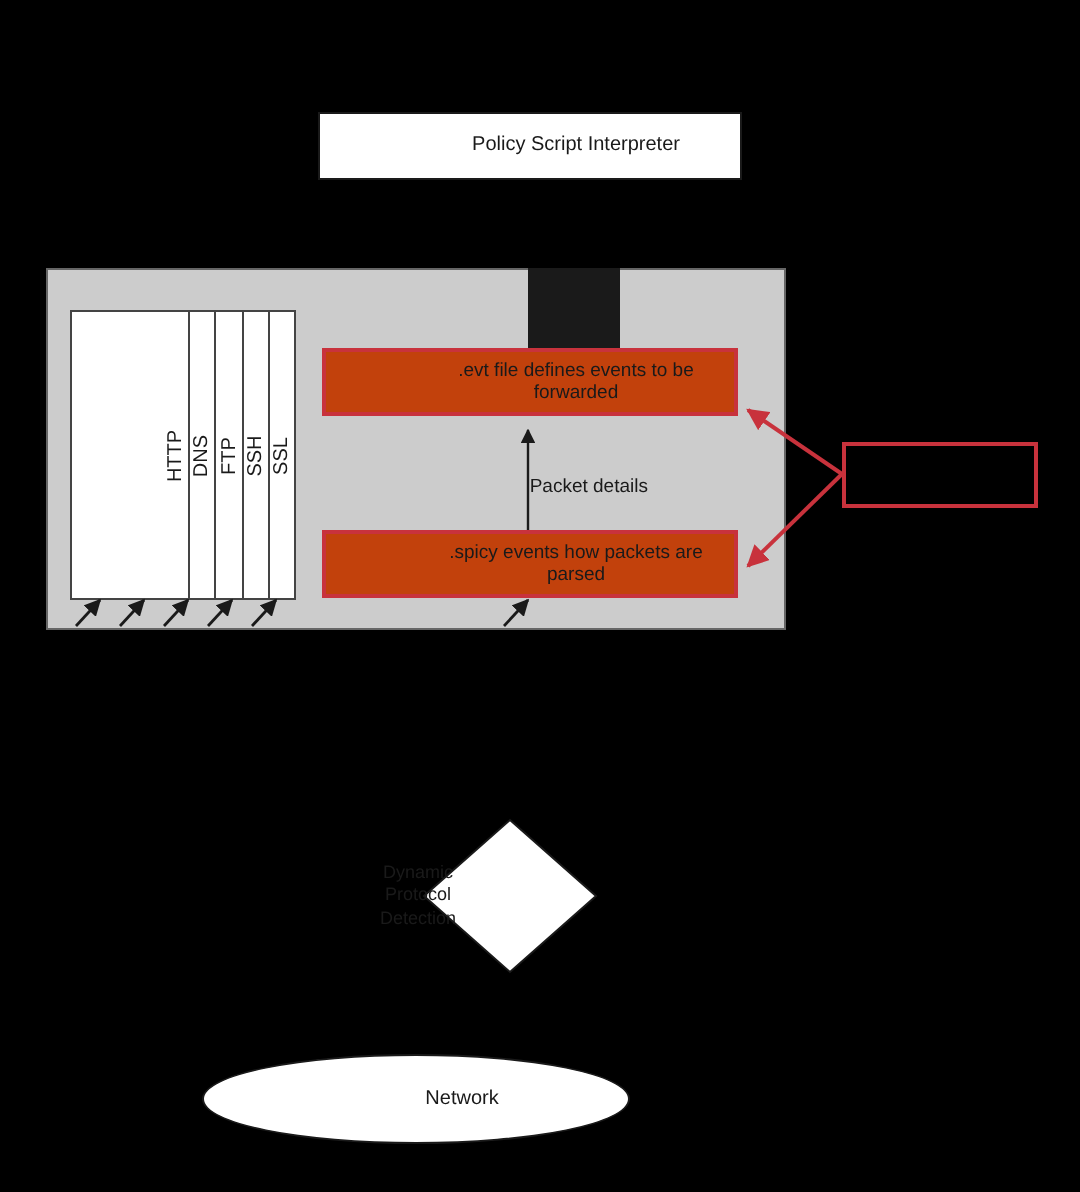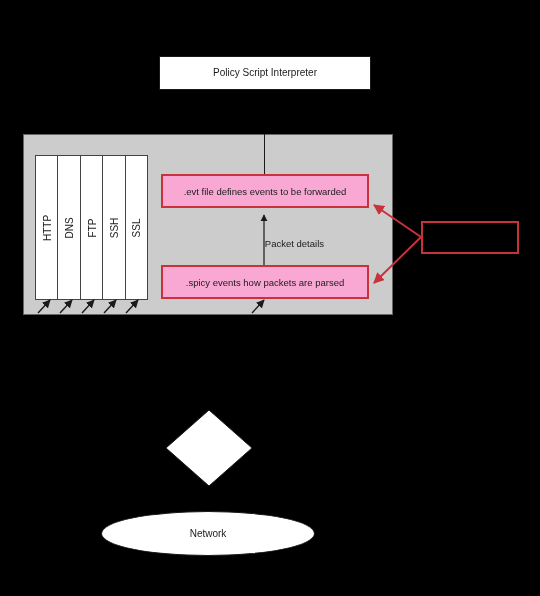--- a/index.html
+++ b/index.html
@@ -8,21 +8,21 @@
     background: #000000;
   }
   #canvas {
     position: relative;
     width: 540px;
     height: 596px;
     background: #000000;
     font-family: "Liberation Sans", sans-serif;
     overflow: hidden;
   }
-  .abs { position: absolute; box-sizing: border-box; }
+  .abs { position: absolute; box-sizing: border-box; padding-left: 46px; }
 
   
   .node-white {
     background: #ffffff;
     border: 1px solid #1a1a1a;
     display: flex;
     align-items: center;
     justify-content: center;
     color: #1a1a1a;
     font-size: 10px;
@@ -55,21 +55,21 @@
     top: 50%;
     transform: translate(-50%, -50%) rotate(-90deg);
     transform-origin: center center;
     white-space: nowrap;
     font-size: 10px;
     color: #1a1a1a;
   }
 
   
   .node-red {
-    background: #f9a8d4;
+    background: #c2410c;
     border: 2px solid #c8323c;
     display: flex;
     align-items: center;
     justify-content: center;
     color: #1a1a1a;
     font-size: 9.5px;
     text-align: center;
   }
   .node-red-empty {
     background: transparent;
@@ -161,23 +161,28 @@
   </div>
 
   <div class="abs node-red-empty" style="left:421px; top:221px; width:98px; height:33px;">
     <span class="abs label-plain" style="left:0; right:0; top:50%; transform:translateY(-50%); color:#ffffff;"></span>
   </div>
 
   <div class="abs diamond-wrap" style="left:165px; top:409px; width:88px; height:78px;">
     <svg width="88" height="78" viewBox="0 0 88 78">
       <polygon points="44,1 87,39 44,77 1,39" fill="#ffffff" stroke="#1a1a1a" stroke-width="1"></polygon>
     </svg>
-  </div>
-
-  <div class="abs ellipse" style="left:101px; top:511px; width:214px; height:45px;">
+    <div class="diamond-text">
+      <div>Dynamic</div>
+      <div>Protocol</div>
+      <div>Detection</div>
+    </div>
+  </div>
+
+  <div class="abs ellipse" style="left:101px; top:527px; width:214px; height:45px;">
     <span>Network</span>
   </div>
 
   <svg class="overlay">
     <defs>
       <marker id="arrow-black" viewBox="0 0 10 10" refX="9" refY="5" markerWidth="6" markerHeight="6" orient="auto-start-reverse">
         <path d="M 0 0 L 10 5 L 0 10 z" fill="#1a1a1a"></path>
       </marker>
       <marker id="arrow-red" viewBox="0 0 10 10" refX="9" refY="5" markerWidth="5.5" markerHeight="5.5" orient="auto-start-reverse">
         <path d="M 0 0 L 10 5 L 0 10 z" fill="#c8323c"></path>

